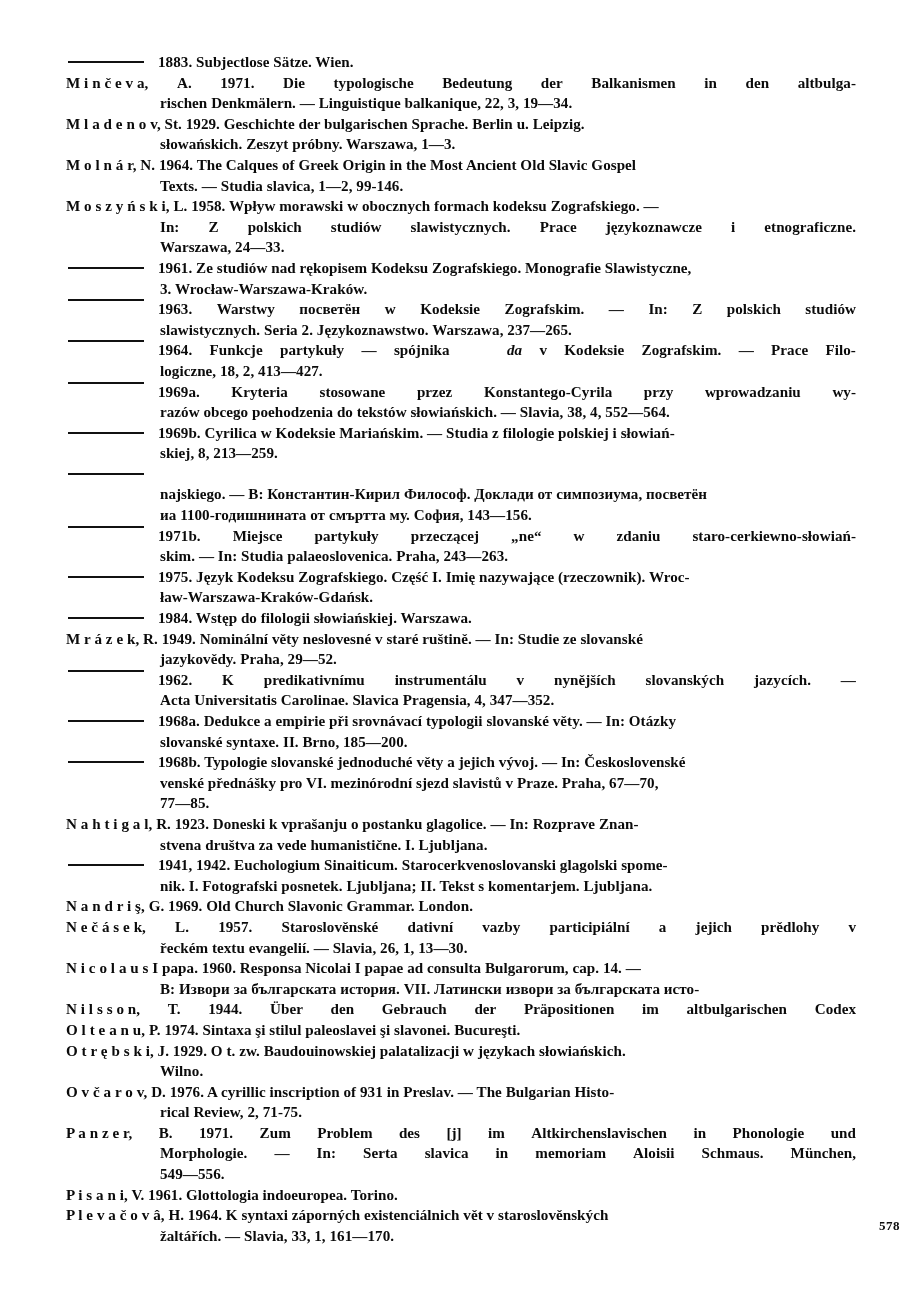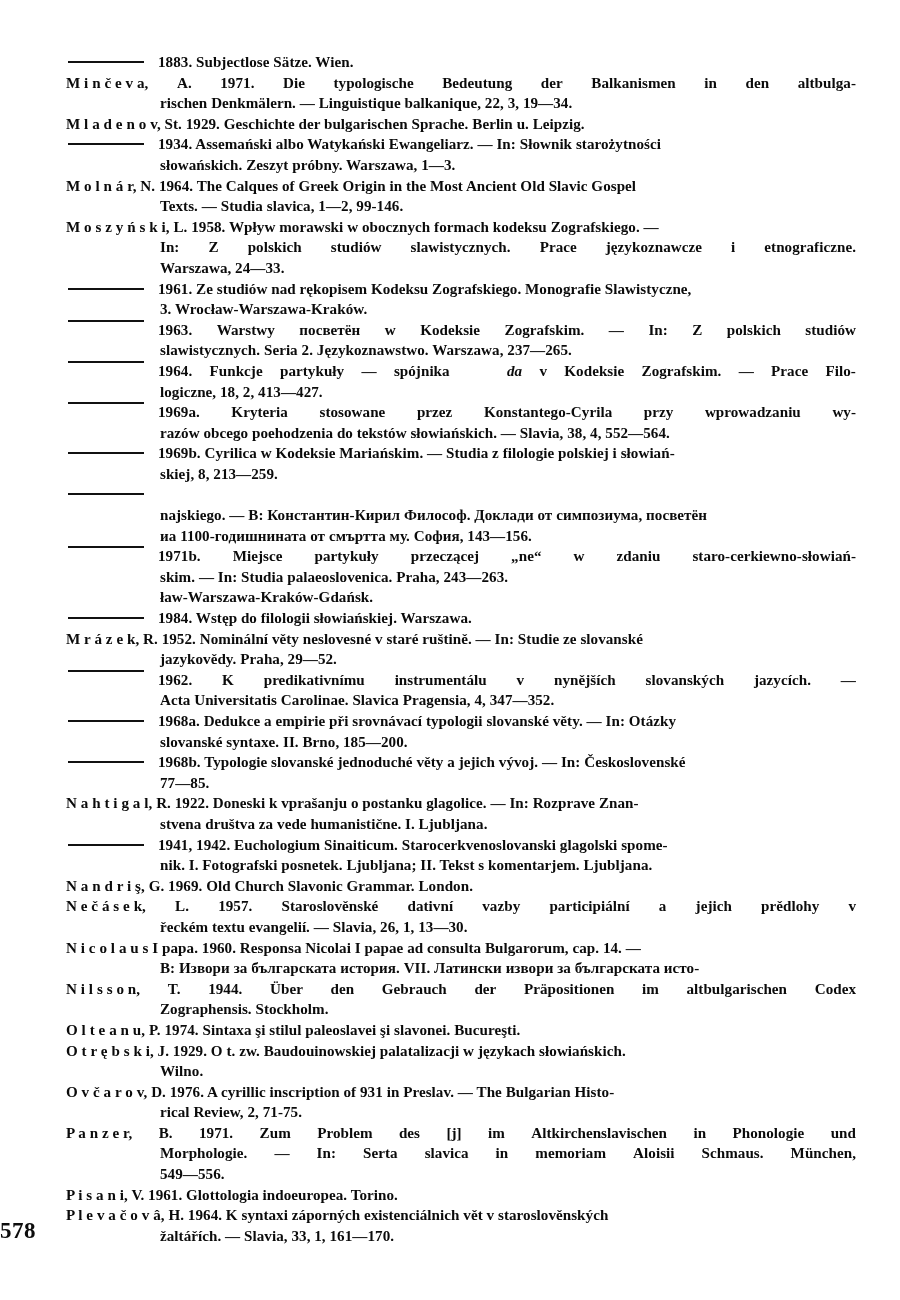--- a/index.html
+++ b/index.html
@@ -79,22 +79,22 @@
   }
   .ital {
     font-style: italic;
     margin-left: 40px;
   }
   .pageno {
     position: absolute;
     left: 0;
     top: 1218px;
     width: 900px;
-    text-align: left;
-    font-size: 23px;
+    text-align: right;
+    font-size: 13px;
     font-weight: 700;
     letter-spacing: 0.5px;
     font-family: "Liberation Serif", "DejaVu Serif", serif;
   }
 </style>
 </head>
 <body>
 
 <div id="page">
 
@@ -125,21 +125,20 @@
           <span class="w">den</span>
           <span class="sp"></span>
           <span class="w">altbulga-</span>
         </div>
         <div class="line cont"><span>rischen Denkmälern. — Linguistique balkanique, 22, 3, 19—34.</span></div>
       </div>
       <div class="entry">
         <div class="line first"><span>M l a d e n o v,  St.  1929. Geschichte der bulgarischen Sprache. Berlin u. Leipzig.</span></div>
       </div>
       <div class="entry">
-        <div class="line first"><span class="repeat-rule"></span><span>1934. Assemański albo Watykański Ewangeliarz. — In: Słownik starożytności</span></div>
         <div class="line cont"><span>słowańskich. Zeszyt próbny. Warszawa, 1—3.</span></div>
       </div>
       <div class="entry">
         <div class="line first"><span>M o l n á r,  N.  1964. The Calques of Greek Origin in the Most Ancient Old Slavic Gospel</span></div>
         <div class="line cont"><span>Texts. — Studia slavica, 1—2, 99-146.</span></div>
       </div>
       <div class="entry">
         <div class="line first"><span>M o s z y ń s k i,  L. 1958. Wpływ morawski w obocznych formach kodeksu Zografskiego. —</span></div>
         <div class="line cont just">
           <span class="w">In:</span>
@@ -267,27 +266,28 @@
           <span class="sp"></span>
           <span class="w">w</span>
           <span class="sp"></span>
           <span class="w">zdaniu</span>
           <span class="sp"></span>
           <span class="w">staro-cerkiewno-słowiań-</span>
         </div>
         <div class="line cont"><span>skim. — In: Studia palaeoslovenica. Praha, 243—263.</span></div>
       </div>
       <div class="entry">
+        <div class="line first"><span class="repeat-rule"></span><span>1975. Język Kodeksu Zografskiego. Część I. Imię nazywające (rzeczownik). Wroc-</span></div>
         <div class="line cont"><span>ław-Warszawa-Kraków-Gdańsk.</span></div>
       </div>
       <div class="entry">
         <div class="line first"><span class="repeat-rule"></span><span>1984. Wstęp do filologii słowiańskiej. Warszawa.</span></div>
       </div>
       <div class="entry">
-        <div class="line first"><span>M r á z e k,  R.  1952. Nominální věty neslovesné v staré ruštině. — In: Studie ze slovanské</span></div>
+        <div class="line first"><span>M r á z e k,  R.  1949. Nominální věty neslovesné v staré ruštině. — In: Studie ze slovanské</span></div>
         <div class="line cont"><span>jazykovědy. Praha, 29—52.</span></div>
       </div>
       <div class="entry">
         <div class="line first just">
           <span class="repeat-rule"></span>
           <span class="w">1962.</span>
           <span class="sp"></span>
           <span class="w">K</span>
           <span class="sp"></span>
           <span class="w">predikativnímu</span>
@@ -305,24 +305,25 @@
           <span class="w">—</span>
         </div>
         <div class="line cont"><span>Acta Universitatis Carolinae. Slavica Pragensia, 4, 347—352.</span></div>
       </div>
       <div class="entry">
         <div class="line first"><span class="repeat-rule"></span><span>1968a. Dedukce a empirie při srovnávací typologii slovanské věty. — In: Otázky</span></div>
         <div class="line cont"><span>slovanské syntaxe. II. Brno, 185—200.</span></div>
       </div>
       <div class="entry">
         <div class="line first"><span class="repeat-rule"></span><span>1968b. Typologie slovanské jednoduché věty a jejich vývoj. — In: Československé</span></div>
+        <div class="line cont"><span>venské přednášky pro VI. mezinórodní sjezd slavistů v Praze. Praha, 67—70,</span></div>
         <div class="line cont"><span>77—85.</span></div>
       </div>
       <div class="entry">
-        <div class="line first"><span>N a h t i g a l,  R. 1922. Doneski k vprašanju o postanku glagolice. — In: Rozprave Znan-</span></div>
+        <div class="line first"><span>N a h t i g a l,  R. 1923. Doneski k vprašanju o postanku glagolice. — In: Rozprave Znan-</span></div>
         <div class="line cont"><span>stvena društva za vede humanistične. I. Ljubljana.</span></div>
       </div>
       <div class="entry">
         <div class="line first"><span class="repeat-rule"></span><span>1941, 1942. Euchologium Sinaiticum. Starocerkvenoslovanski glagolski spome-</span></div>
         <div class="line cont"><span>nik. I. Fotografski posnetek. Ljubljana; II. Tekst s komentarjem. Ljubljana.</span></div>
       </div>
       <div class="entry">
         <div class="line first"><span>N a n d r i ş, G. 1969. Old Church Slavonic Grammar. London.</span></div>
       </div>
       <div class="entry">
@@ -372,21 +373,20 @@
           <span class="w">der</span>
           <span class="sp"></span>
           <span class="w">Präpositionen</span>
           <span class="sp"></span>
           <span class="w">im</span>
           <span class="sp"></span>
           <span class="w">altbulgarischen</span>
           <span class="sp"></span>
           <span class="w">Codex</span>
         </div>
-        <div class="line cont"><span>Zographensis.  Stockholm.</span></div>
       </div>
       <div class="entry">
         <div class="line first"><span>O l t e a n u,  P.  1974. Sintaxa şi stilul paleoslavei şi slavonei. Bucureşti.</span></div>
       </div>
       <div class="entry">
         <div class="line first"><span>O t r ę b s k i,  J.  1929. O t. zw. Baudouinowskiej palatalizacji w językach słowiańskich.</span></div>
         <div class="line cont"><span>Wilno.</span></div>
       </div>
       <div class="entry">
         <div class="line first"><span>O v č a r o v,  D.  1976. A cyrillic inscription of 931 in Preslav. — The Bulgarian Histo-</span></div>

